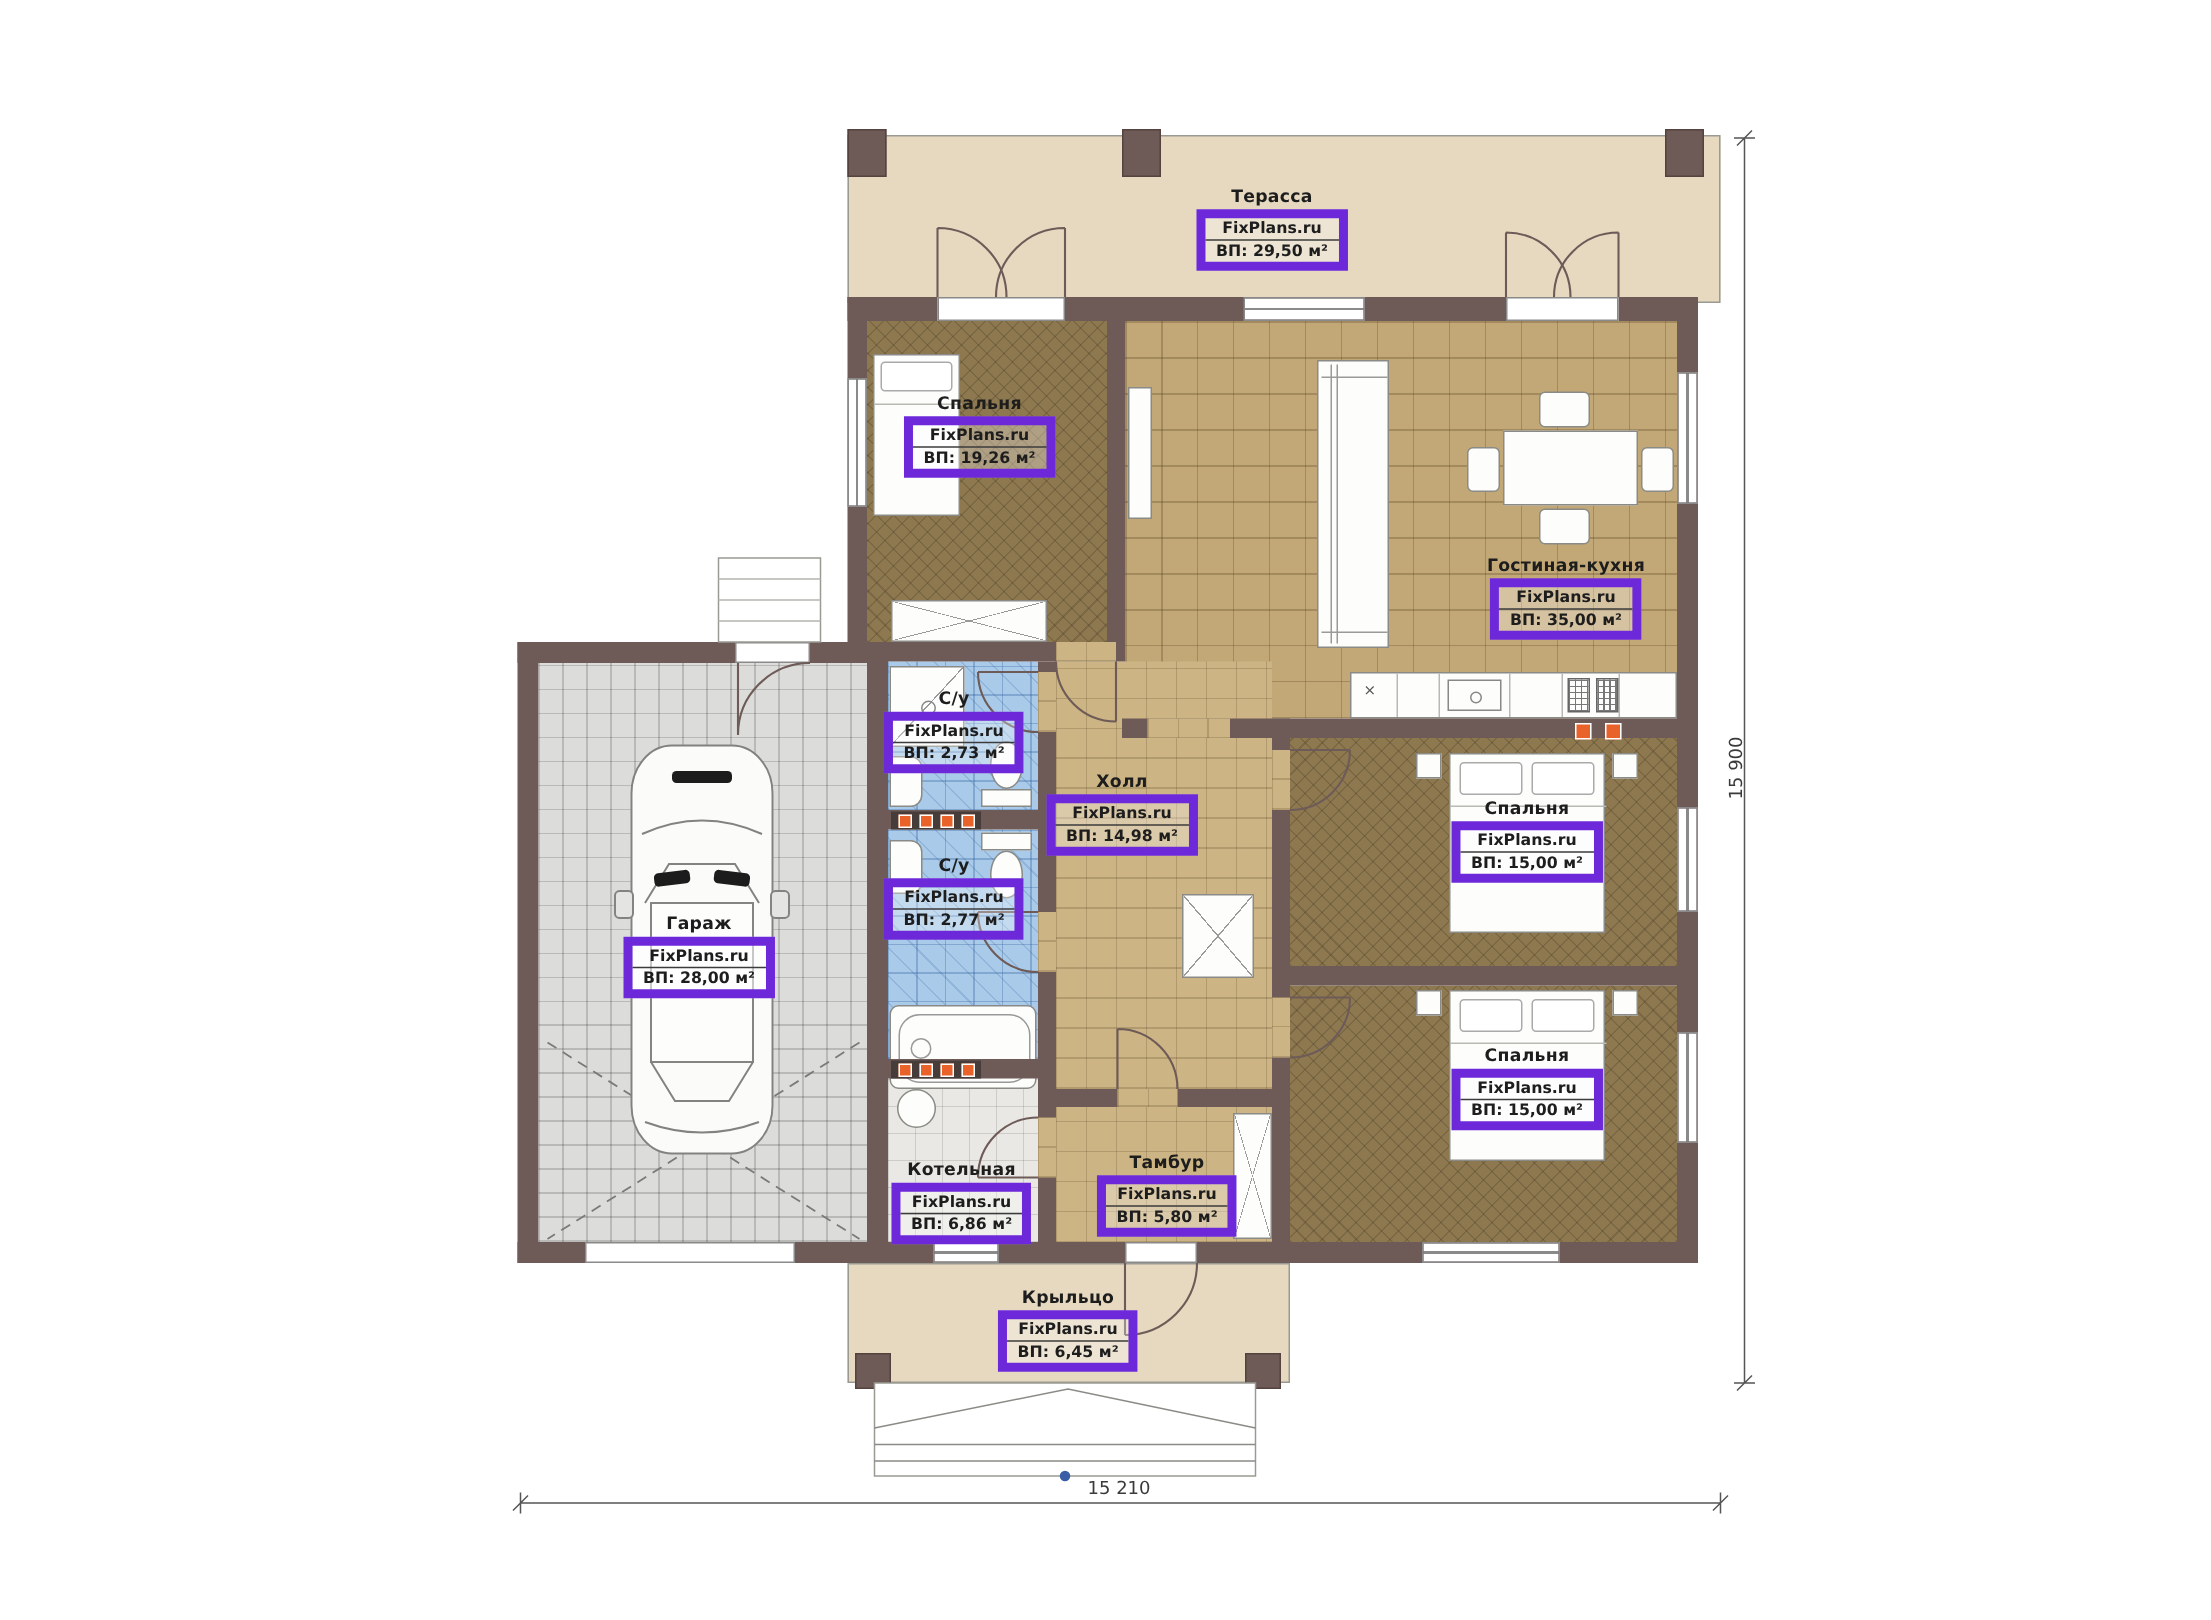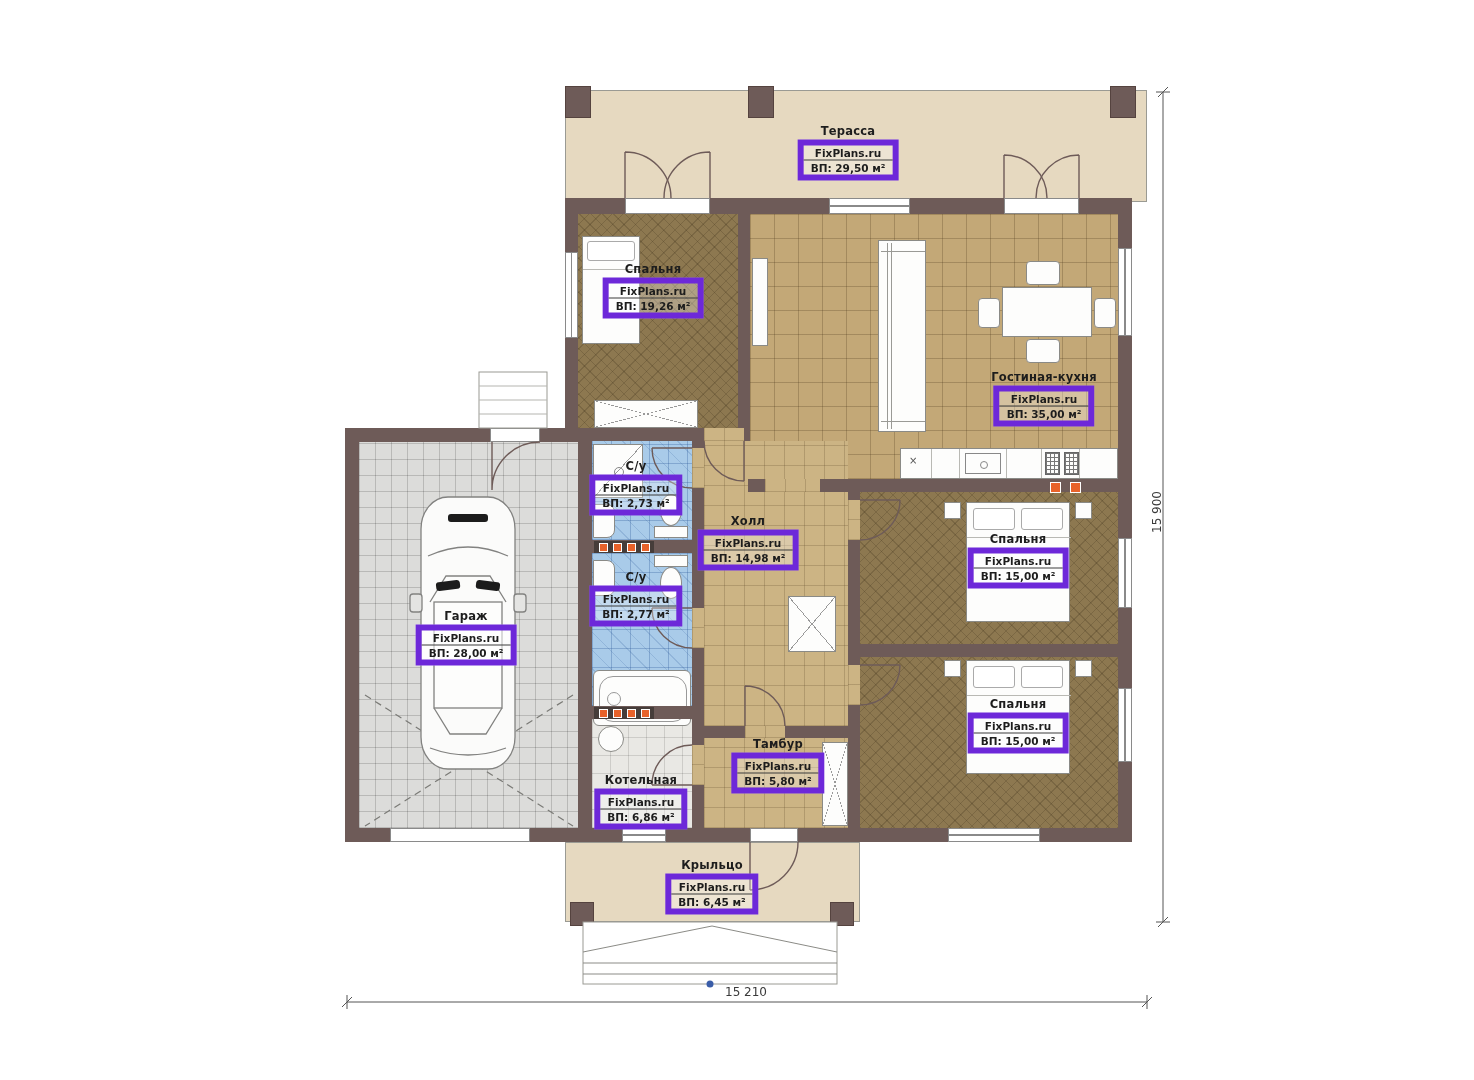--- a/index.html
+++ b/index.html
@@ -315,21 +315,21 @@
   <div class="room-label" style="left:466px;top:637px;">
     <div class="name">Гараж</div>
     <div class="box" style="background:rgba(255,255,255,.55);"><div class="row">FixPlans.ru</div>
     <div class="row">ВП: 28,00 м²</div></div>
   </div>
   <div class="room-label" style="left:641px;top:768px;margin-top:33px;">
     <div class="name">Котельная</div>
     <div class="box"><div class="row">FixPlans.ru</div>
     <div class="row">ВП: 6,86 м²</div></div>
   </div>
-  <div class="room-label" style="left:778px;top:765px;">
+  <div class="room-label" style="left:778px;top:796px;">
     <div class="name">Тамбур</div>
     <div class="box"><div class="row">FixPlans.ru</div>
     <div class="row">ВП: 5,80 м²</div></div>
   </div>
   <div class="room-label" style="left:712px;top:886px;">
     <div class="name">Крыльцо</div>
     <div class="box"><div class="row">FixPlans.ru</div>
     <div class="row">ВП: 6,45 м²</div></div>
   </div>
 

